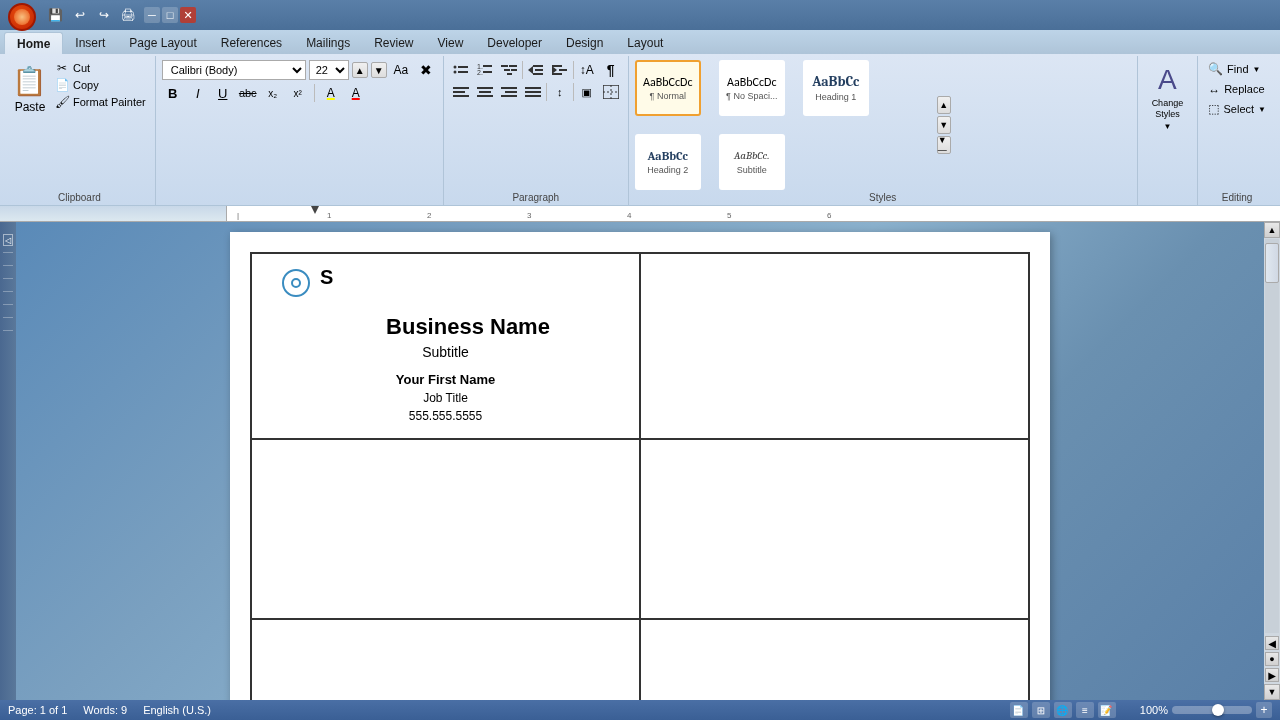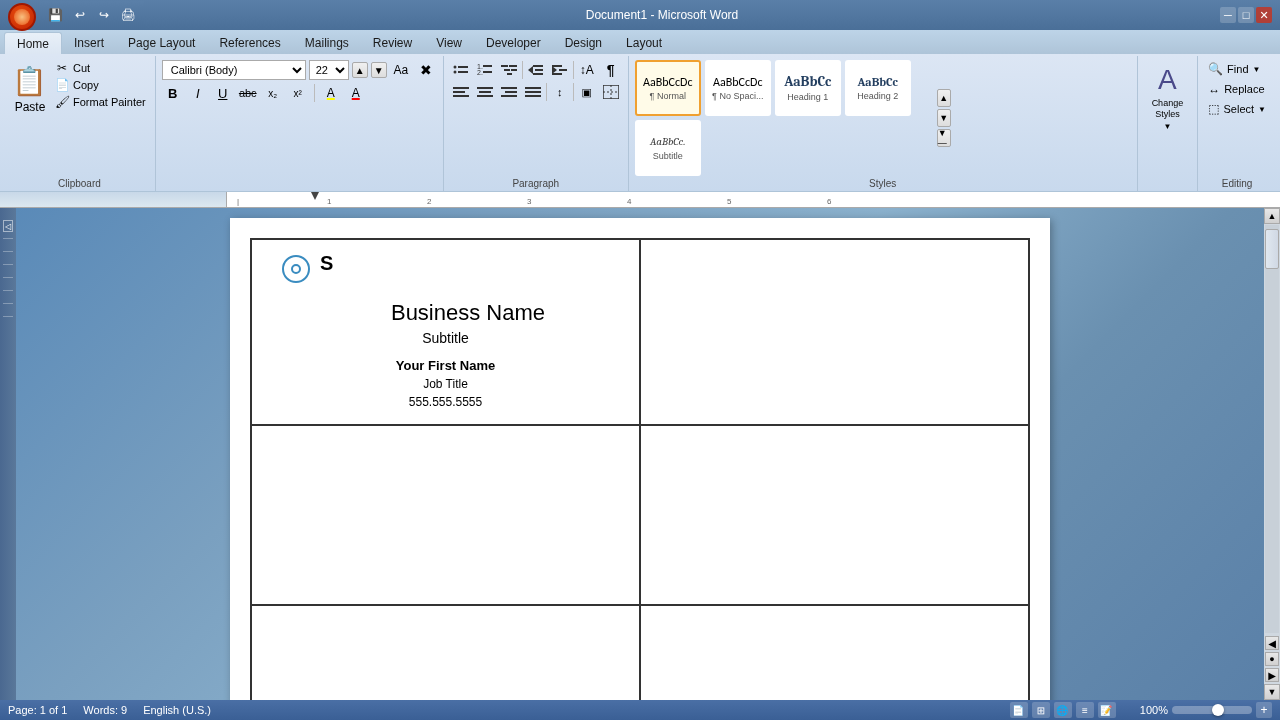--- a/index.html
+++ b/index.html
@@ -27,21 +27,21 @@
       color: #1a1a1a;
       height: 22px;
       display: flex;
       align-items: center;
     }
     .tab.active {
       background: linear-gradient(to bottom, #e8f0f8, #dce6f3);
       border: 1px solid #aec4d8;
       border-bottom: none;
       color: #1a1a1a;
-      font-weight: 400;
+      font-weight: 700;
     }
 
     
     .ribbon-content {
       display: flex;
       align-items: stretch;
       padding: 2px 4px 0 4px;
       background: linear-gradient(to bottom, #dce6f4, #c8d9ed);
       min-height: 88px;
     }
@@ -189,21 +189,21 @@
       display: flex;
       flex-direction: row;
       align-items: center;
       gap: 2px;
     }
 
     .style-gallery {
       display: flex;
       flex-direction: row;
       flex-wrap: wrap;
-      gap: 4px;
+      gap: 18px;
       max-width: 300px;
     }
 
     .style-item {
       display: flex;
       flex-direction: column;
       align-items: center;
       justify-content: center;
       width: 66px;
       height: 56px;
@@ -381,21 +381,21 @@
     .card-s {
       font-size: 20px;
       font-weight: bold;
       position: absolute;
       top: 12px;
       left: 68px;
     }
 
     .card-business-name {
       font-size: 22px;
-      font-weight: normal;
+      font-weight: bold;
       text-align: left;
       margin-top: 45px;
       margin-left: 45px;
     }
     .card-subtitle {
       font-size: 14px;
       text-align: center;
     }
     .card-your-name {
       font-size: 13px;
@@ -526,21 +526,20 @@
       <div class="office-btn">
         <div class="office-btn-inner"></div>
       </div>
     </div>
     <div class="quick-access">
       <div class="qa-btn" title="Save">💾</div>
       <div class="qa-btn" title="Undo">↩</div>
       <div class="qa-btn" title="Redo">↪</div>
       <div class="qa-btn" title="Print">🖨</div>
     </div>
-    <div style="flex:1; color:white; font-size:12px; text-align:center; padding-right:40px;">Document1 - Microsoft Word</div>
     <div style="display:flex; gap:2px; margin-right:4px;">
       <div style="width:16px;height:16px;background:rgba(255,255,255,0.2);border-radius:2px;cursor:pointer;display:flex;align-items:center;justify-content:center;color:white;font-size:11px;">─</div>
       <div style="width:16px;height:16px;background:rgba(255,255,255,0.2);border-radius:2px;cursor:pointer;display:flex;align-items:center;justify-content:center;color:white;font-size:11px;">□</div>
       <div style="width:16px;height:16px;background:rgba(200,50,30,0.8);border-radius:2px;cursor:pointer;display:flex;align-items:center;justify-content:center;color:white;font-size:11px;">✕</div>
     </div>
   </div>
 
   <div class="ribbon">
 
     <div class="tab-bar">

